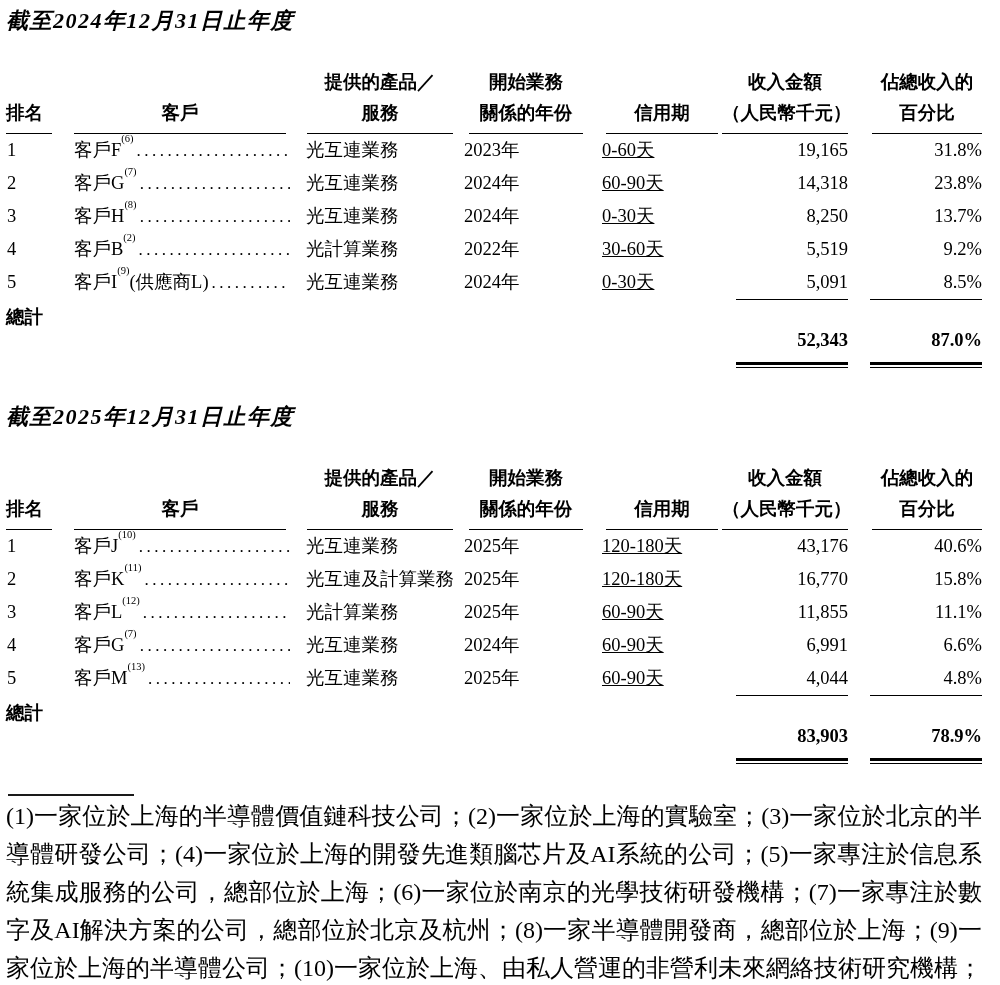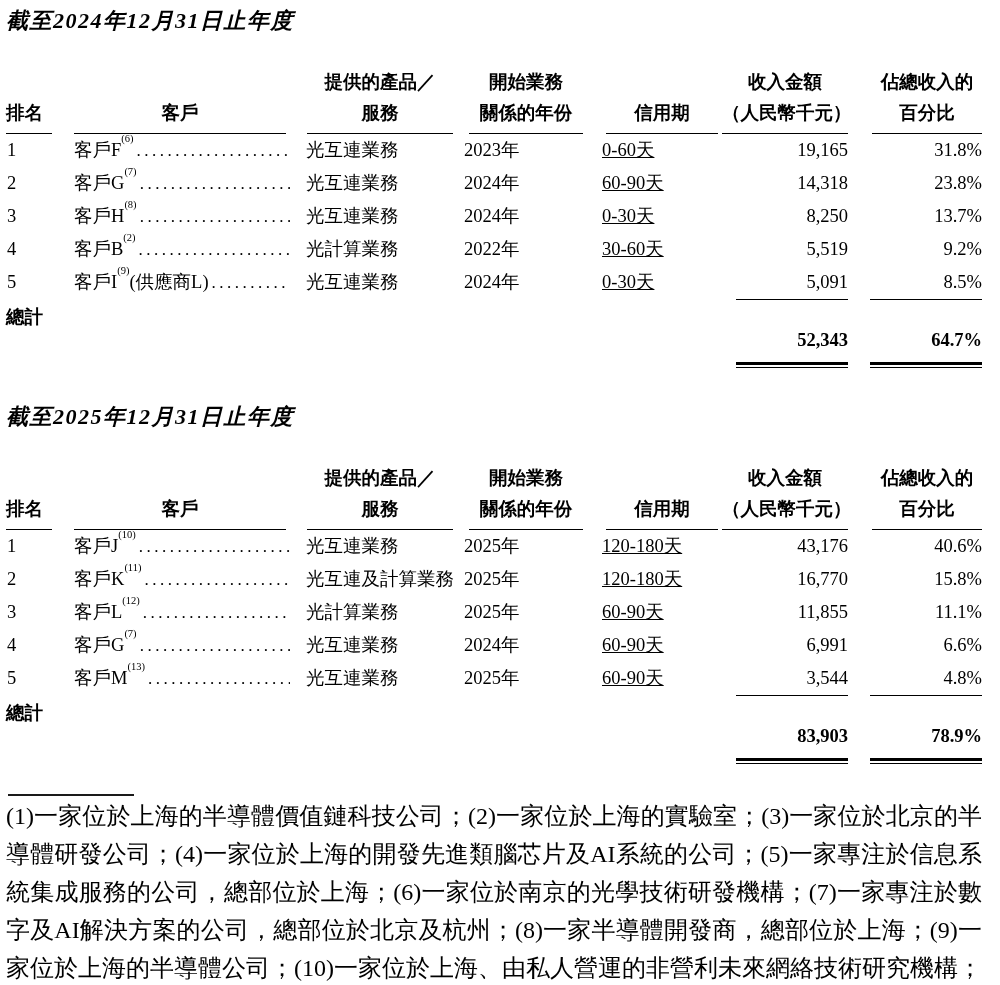--- a/index.html
+++ b/index.html
@@ -210,21 +210,21 @@
         <td class="cr">0-30天</td>
         <td class="rev">5,091</td>
         <td class="pct">8.5%</td>
       </tr>
       <tr class="total-row">
         <td colspan="5"><span class="total-label">總計</span></td>
         <td class="rev">
             <div class="tot-box"><span>52,343</span><div class="dbl"></div></div>
           </td>
         <td class="pct">
-            <div class="tot-box"><span>64.7%</span><div class="dbl"></div></div>
+            <div class="tot-box"><span>87.0%</span><div class="dbl"></div></div>
           </td>
       </tr>
     </tbody>
   </table>
 
   <h1 class="sec-title second">截至2025年12月31日止年度</h1>
 
   <table class="cust-table">
     <colgroup>
       <col class="c-rank">
@@ -342,21 +342,21 @@
         <td class="rank">5</td>
         <td>
             <div class="cust-line">
               <span class="cust-name"><span>客戶M</span><sup class="fn">(13)</sup><span></span></span>
               <span class="dots"></span>
             </div>
           </td>
         <td class="svc">光互連業務</td>
         <td class="yr">2025年</td>
         <td class="cr">60-90天</td>
-        <td class="rev">3,544</td>
+        <td class="rev">4,044</td>
         <td class="pct">4.8%</td>
       </tr>
       <tr class="total-row">
         <td colspan="5"><span class="total-label">總計</span></td>
         <td class="rev">
             <div class="tot-box"><span>83,903</span><div class="dbl"></div></div>
           </td>
         <td class="pct">
             <div class="tot-box"><span>78.9%</span><div class="dbl"></div></div>
           </td>

